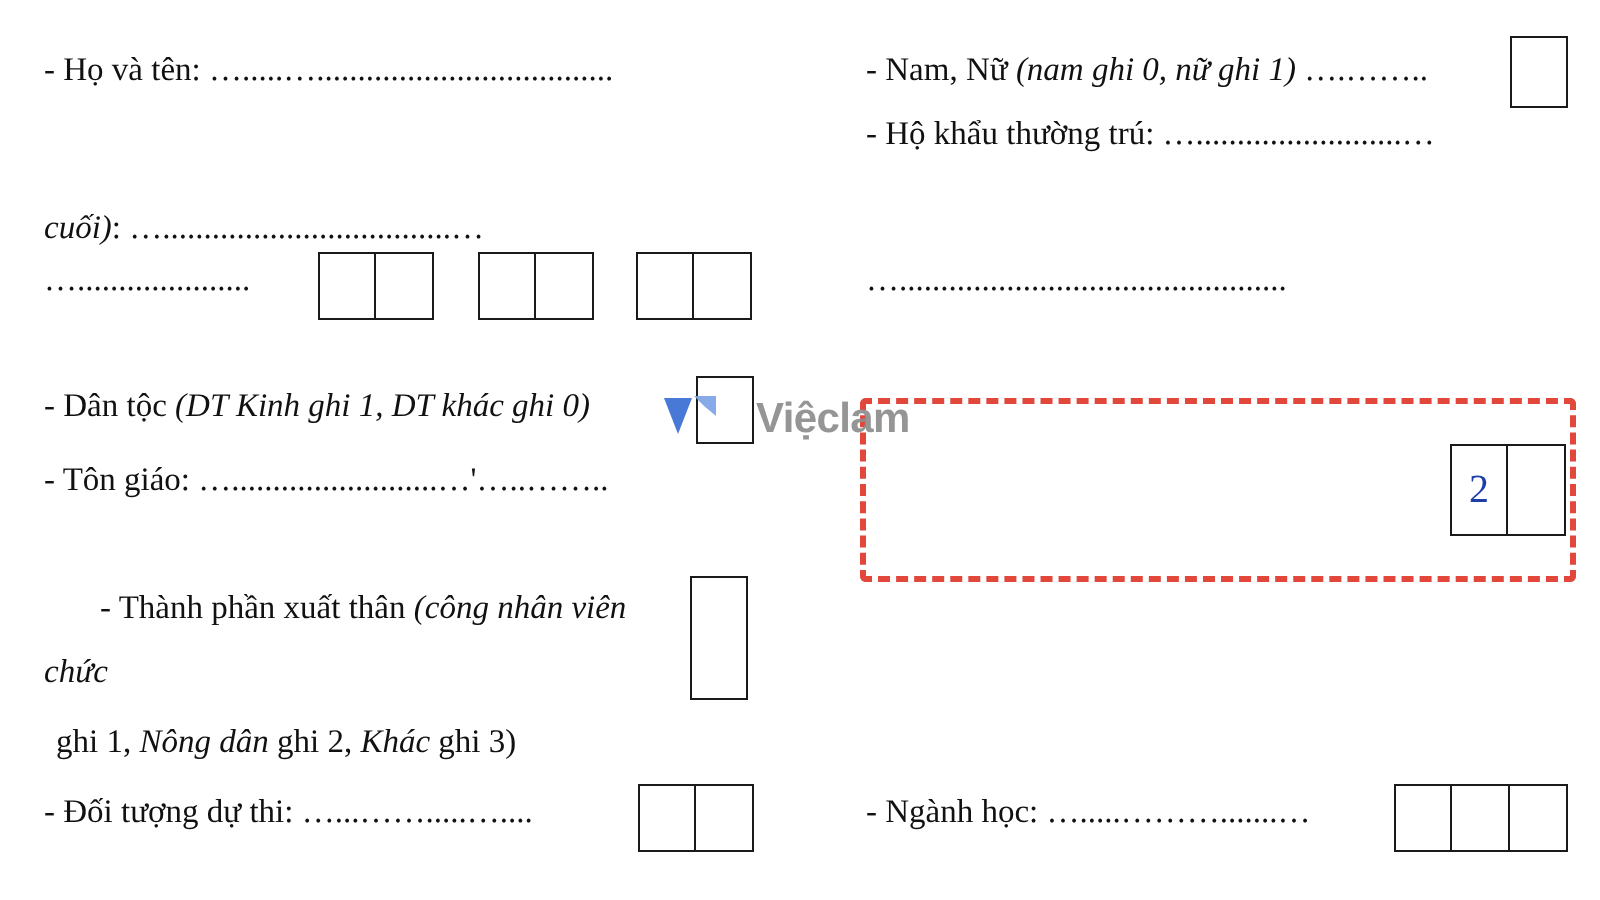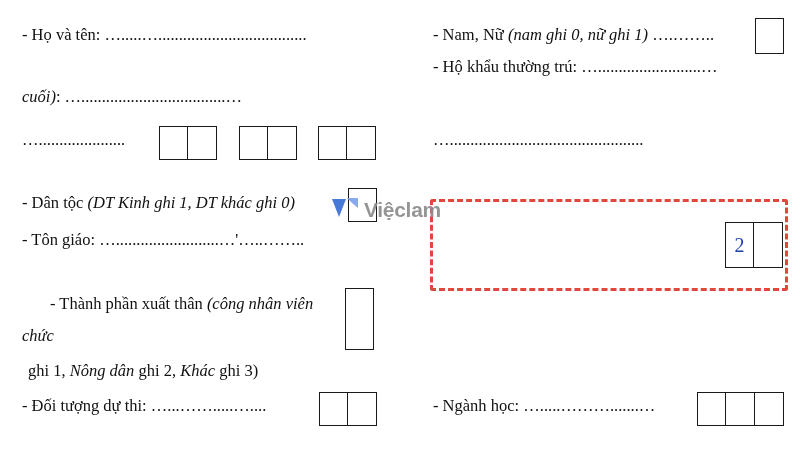--- a/index.html
+++ b/index.html
@@ -70,21 +70,21 @@
     box-sizing: border-box;
   }
 
   
   #watermark {
     position: absolute;
     left: 330px;
     top: 196px;
     display: flex;
     align-items: center;
-    gap: 4px;
+    gap: 18px;
     opacity: 0.93;
   }
   #watermark .wm-text {
     font-family: "Liberation Sans", sans-serif;
     font-size: 21px;
     font-weight: 700;
     color: #8d8d8d;
     letter-spacing: -0.3px;
   }
   #watermark .wm-mark {
@@ -97,21 +97,21 @@
 </head>
 <body>
 
 <div id="page">
 
   <div class="col left">
 
     <div class="line" style="left:22px; top:25px;">- Họ và tên: ….....…....................................</div>
 
 
-    <div class="line" style="left:22px; top:87px;">
+    <div class="line" style="left:22px; top:104px;">
       <span class="it">cuối)</span><span>: …...................................…</span>
     </div>
 
     <div class="line" style="left:22px; top:130px;">….....................</div>
 
     <div class="boxrow" style="left:159px; top:126px;">
       <div class="bx">
           <span class="bx-val"></span>
         </div>
       <div class="bx">

